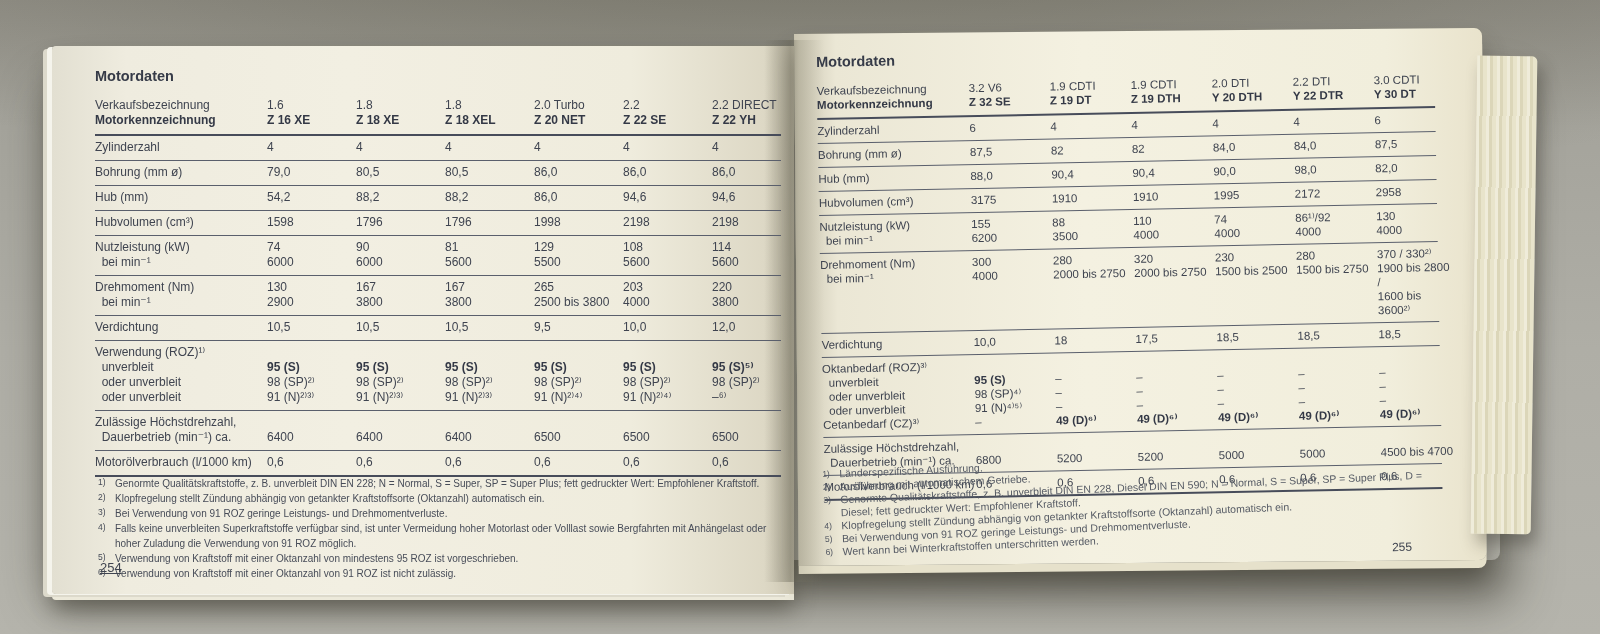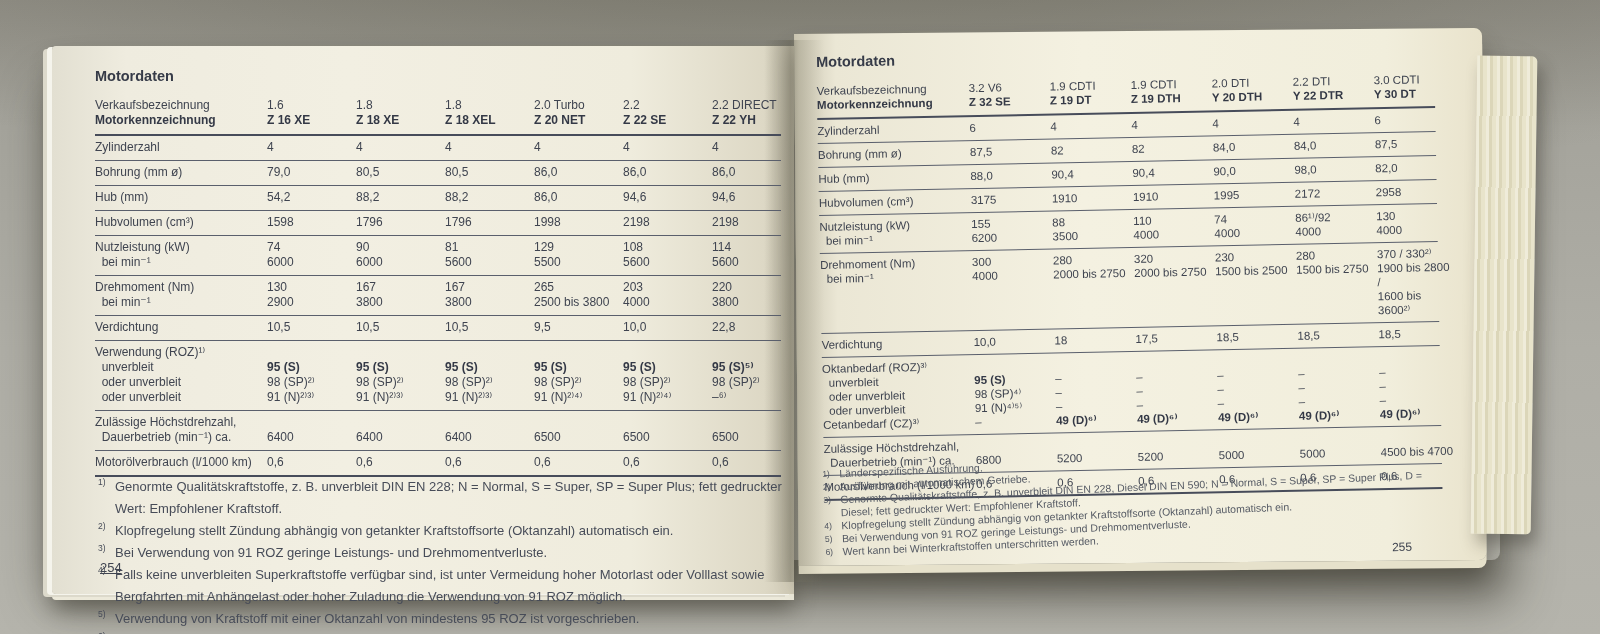--- a/index.html
+++ b/index.html
@@ -61,21 +61,21 @@
   .tbl-right .lbl{width:152px;}
   .cell{flex:none;padding-right:4px;}
   .tbl-left .cell{width:85px;}
   .tbl-right .cell{width:77px;}
   
   .fns{position:absolute;color:#474c58;}
   .fns-left{left:98px;top:476px;width:694px;}
   .fns-right{left:822px;top:468px;width:626px;transform:rotate(-2.4deg);transform-origin:left top;color:#555a64;}
   .fn{display:flex;}
   .fn .m{flex:none;width:17px;font-size:8.5px;padding-top:1px;}
-  .fn .t{flex:1;font-size:13px;line-height:22px;}
+  .fn .t{flex:1;font-size:10px;line-height:15px;}
   .fns-right .fn .t{font-size:10.5px;line-height:13px;}
   .pagenum{position:absolute;font-size:13px;color:#3f4450;}
   .pagenum-left{left:100px;top:560px;text-decoration:underline;}
   .pagenum-right{left:1392px;top:540px;font-size:12px;transform:rotate(-2deg);}
 </style>
 </head>
 <body>
 
 <div class="desk"></div>
 <div class="book-shadow"></div>
@@ -283,21 +283,21 @@
         <div class="cell">
           <div class="ln">10,5</div>
         </div>
         <div class="cell">
           <div class="ln">9,5</div>
         </div>
         <div class="cell">
           <div class="ln">10,0</div>
         </div>
         <div class="cell">
-          <div class="ln">22,8</div>
+          <div class="ln">12,0</div>
         </div>
       </div>
       <div class="trow">
         <div class="lbl">
           <div class="ln">Verwendung (ROZ)¹⁾</div>
           <div class="ln">  unverbleit</div>
           <div class="ln">  oder unverbleit</div>
           <div class="ln">  oder unverbleit</div>
         </div>
         <div class="cell">

